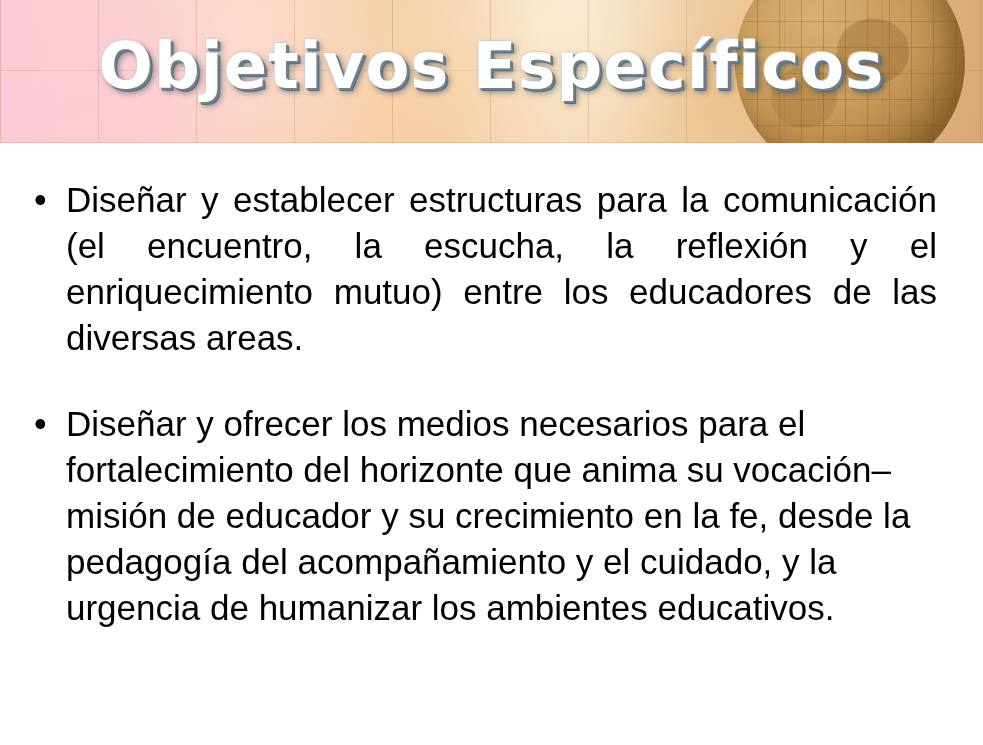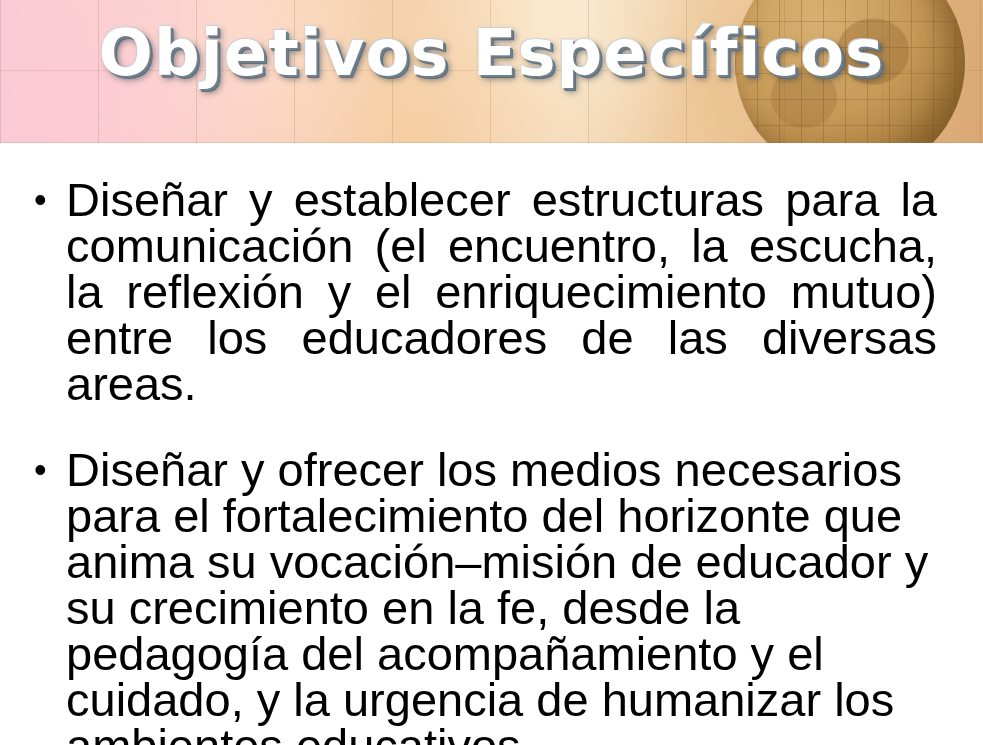--- a/index.html
+++ b/index.html
@@ -75,21 +75,21 @@
     position: absolute;
     inset: 0;
     background:
       repeating-linear-gradient(90deg, rgba(150,110,80,0.22) 0 1px, rgba(0,0,0,0) 1px 98px),
       repeating-linear-gradient(0deg, rgba(150,110,80,0.18) 0 1px, rgba(0,0,0,0) 1px 72px);
   }
   .banner-title {
     position: absolute;
     left: 0;
     right: 0;
-    top: 16px;
+    top: 29px;
     text-align: center;
     font-family: "DejaVu Sans", sans-serif;
     font-weight: bold;
     font-size: 64px;
     letter-spacing: 1px;
     color: #ffffff;
     text-shadow:
       2px 2px 0 #6f7f8c,
       3px 3px 0 #5f6f7c,
       4px 4px 6px rgba(40,55,70,0.55),
@@ -118,21 +118,21 @@
     font-size: 36px;
     line-height: 46px;
     color: #000000;
     text-align: left;
     padding-left: 6px;
     box-sizing: border-box;
   }
   .bullet-text {
     flex: 1 1 auto;
     font-family: "Liberation Sans", sans-serif;
-    font-size: 47px;
+    font-size: 35px;
     line-height: 46px;
     color: #000000;
   }
   .bullet-text.justified {
     text-align: justify;
     text-justify: inter-word;
   }
 </style>
 </head>
 <body>

